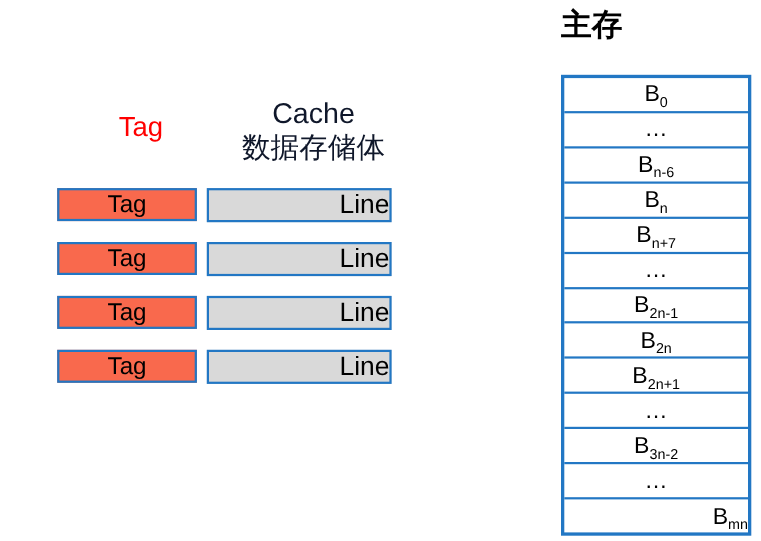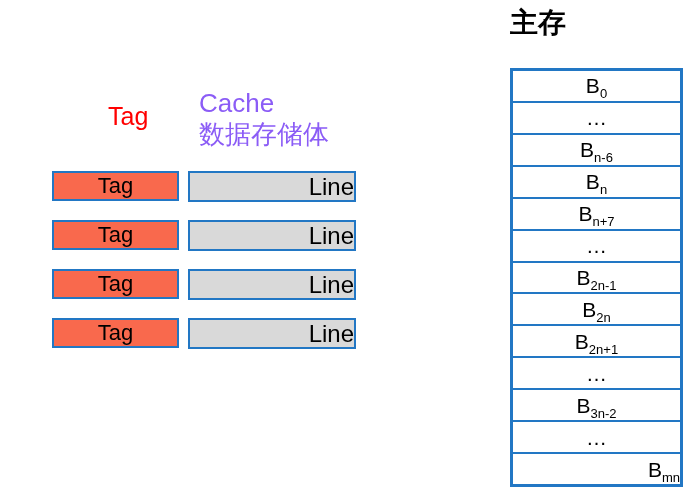--- a/index.html
+++ b/index.html
@@ -7,21 +7,21 @@
     position:relative; width:692px; height:492px; background:#ffffff;
     font-family:"Liberation Sans", sans-serif; color:#000; overflow:hidden;
   }
   
   .tag-col-header {
     position:absolute; left:108px; top:101px;
     font-size:25px; line-height:30px; color:var(--tag-header-red, #ff0000);
   }
   .cache-header {
     position:absolute; left:199px; top:88px; width:172px;
-    text-align:left; font-size:26px; line-height:31px; color:#8b5cf6;
+    text-align:center; font-size:26px; line-height:31px; color:#0f172a;
   }
   
   .cache-rows {
     position:absolute; left:52px; top:171px;
     display:flex; flex-direction:column; gap:18px;
   }
   .cache-row { display:flex; gap:9px; }
   .tag-box {
     width:127px; height:30px; box-sizing:border-box;
     background:var(--tag-fill, #f9694d);

